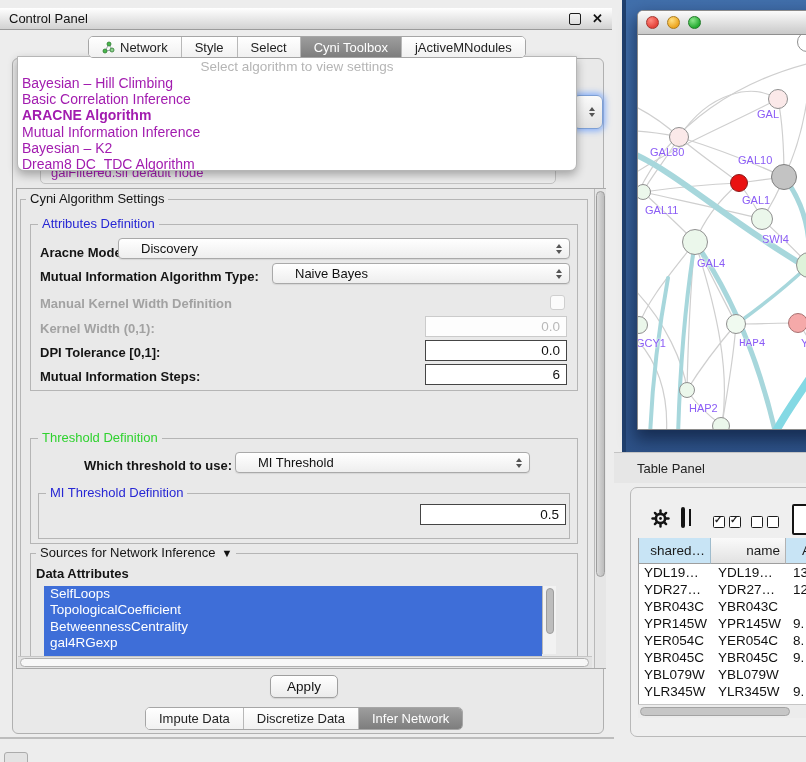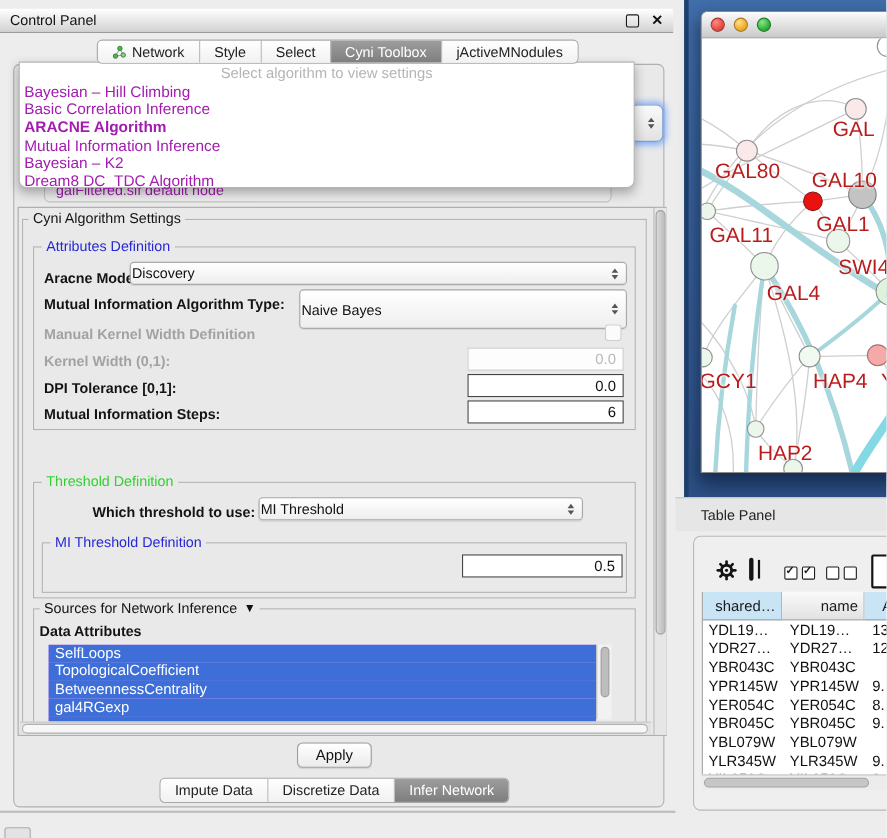--- a/index.html
+++ b/index.html
@@ -31,21 +31,21 @@
     background:#ececec;color:#a21caf;font-size:13px;line-height:20px;padding-left:10px;box-sizing:border-box;z-index:1}
   .frag-combo{left:573px;top:95px;width:28px;height:32px;border:1px solid #7d9fd4;border-radius:6px;
     background:linear-gradient(#fafafa,#e2e2e2);box-shadow:0 0 6px 2px rgba(100,155,255,.75);z-index:2}
   .scrollpane{left:16px;top:188px;width:590px;height:481px;border:1px solid #a9a9a9;background:#e9e9e9;box-sizing:border-box}
   .group{position:absolute;border:1px solid #b5b5b5;box-sizing:border-box}
   .gtitle{position:absolute;background:#e9e9e9;padding:0 4px;font-size:13px;line-height:14px;color:#141414;white-space:nowrap;display:flex;align-items:center}
   .t-blue{color:#2727d4}.t-green{color:#2fd22f}
   .flabel{position:absolute;font-size:13px;font-weight:bold;color:#141414;white-space:nowrap;line-height:14px}
   .flabel.dis{color:#a2a2a2}
   .combo{position:absolute;border:1px solid #a9a9a9;border-radius:4px;background:linear-gradient(#ffffff,#eeeeee);
-    display:flex;align-items:center;padding:0 22px 0 1px;font-size:13px;color:#111;box-sizing:border-box;box-shadow:0 1px 1px rgba(0,0,0,.08)}
+    display:flex;align-items:center;padding:0 22px 0 22px;font-size:13px;color:#111;box-sizing:border-box;box-shadow:0 1px 1px rgba(0,0,0,.08)}
   .combo-arrows{position:absolute;right:7px;top:50%;transform:translateY(-50%);display:flex;flex-direction:column;gap:2px}
   .combo-arrows i{display:block;width:0;height:0;border-left:3.5px solid transparent;border-right:3.5px solid transparent}
   .combo-arrows i.up{border-bottom:4px solid #555}
   .combo-arrows i.dn{border-top:4px solid #555}
   .field{position:absolute;background:#fff;border:1.5px solid #454545;display:flex;align-items:center;
     justify-content:flex-end;padding:0 6px;font-size:13.5px;color:#111;box-sizing:border-box}
   .field.dis{border:1px solid #cbcbcb;color:#b9b9b9;background:#fdfdfd}
   .chk{position:absolute;width:13px;height:13px;border:1px solid #cfcfcf;border-radius:3px;background:#fbfbfb}
   .tri-r::after{content:"▶";font-size:12px;color:#111;margin-left:8px}
   .tri-d::after{content:"▼";font-size:11px;color:#111;margin-left:6px}
@@ -65,21 +65,21 @@
   .netwin{left:637px;top:10px;width:200px;height:420px;background:#fff;border:1px solid #8a8a8a;
     border-radius:6px 0 0 0;box-shadow:0 8px 16px 2px rgba(4,14,40,.55);box-sizing:border-box;overflow:hidden}
   .netwin-tb{height:23px;background:linear-gradient(#fbfbfb,#c9c9c9);border-bottom:1px solid #8f8f8f;
     display:flex;align-items:center;padding-left:8px;gap:8px}
   .tl{width:13px;height:13px;border-radius:50%;box-sizing:border-box}
   .tl.red{background:radial-gradient(circle at 35% 30%,#ff8a80,#e4423a 70%);border:1px solid #a33730}
   .tl.yellow{background:radial-gradient(circle at 35% 30%,#ffe082,#eda51f 70%);border:1px solid #ab7a1c}
   .tl.green{background:radial-gradient(circle at 35% 30%,#8ce68c,#25ab31 70%);border:1px solid #1f7a27}
   .net-content{position:relative;width:100%;height:396px;background:#fff;overflow:hidden}
   .net-node{position:absolute;border:1px solid #8f8f8f;border-radius:50%;box-sizing:border-box}
-  .net-label{position:absolute;font-size:19px;color:#b91c1c;white-space:nowrap;
+  .net-label{position:absolute;font-size:11px;color:#8b5cf6;white-space:nowrap;
     text-shadow:0 0 3px #fff,0 0 3px #fff}
   
   .tp-strip{left:614px;top:452px;width:192px;height:31px;background:#e6e6e6;border-top:1px solid #c4c4c4;
     display:flex;align-items:center;padding-left:23px;font-size:13px;color:#222;box-sizing:border-box}
   .tp-box{left:630px;top:487px;width:190px;height:250px;background:#efefef;border:1px solid #b9b9b9;
     border-radius:7px;box-sizing:border-box}
   .ticon{position:absolute}
   .colicon{width:16px;height:17px;border:2px solid #141414;border-radius:2px;position:relative}
   .colicon::after{content:"";position:absolute;left:6px;top:0;width:2px;height:100%;background:#141414}
   .cb{display:inline-block;width:10px;height:10px;border:1.4px solid #1d1d1d;border-radius:1.5px;position:relative;margin-right:4px;background:#fff}
@@ -172,21 +172,21 @@
   <span class="flabel" style="left:40px;top:246px">Aracne Mode:</span>
   <div class="combo" style="left:118px;top:238px;width:452px;height:21px">
     <span>Discovery</span>
     <span class="combo-arrows">
         <i class="up"></i>
         <i class="dn"></i>
       </span>
   </div>
 
   <span class="flabel" style="left:40px;top:270px">Mutual Information Algorithm Type:</span>
-  <div class="combo" style="left:272px;top:263px;width:298px;height:36px">
+  <div class="combo" style="left:272px;top:263px;width:298px;height:21px">
     <span>Naive Bayes</span>
     <span class="combo-arrows">
         <i class="up"></i>
         <i class="dn"></i>
       </span>
   </div>
 
   <span class="flabel dis" style="left:40px;top:297px">Manual Kernel Width Definition</span>
   <span class="chk" style="left:550px;top:295px"></span>
 
@@ -328,21 +328,21 @@
         <span class="net-label" style="left: 104px; top: 159px;">GAL1</span>
         <div class="net-node" style="left: -3px; top: 149px; width: 16px; height: 16px; background: rgb(235, 247, 235);"></div>
         <span class="net-label" style="left: 7px; top: 169px;">GAL11</span>
         <div class="net-node" style="left: 44px; top: 194px; width: 26px; height: 26px; background: rgb(235, 247, 235);"></div>
         <span class="net-label" style="left: 59px; top: 222px;">GAL4</span>
         <div class="net-node" style="left: 158px; top: 217px; width: 26px; height: 26px; background: rgb(222, 243, 218);"></div>
         <span class="net-label" style="left: 124px; top: 198px;">SWI4</span>
         <div class="net-node" style="left: -8px; top: 281px; width: 18px; height: 18px; background: rgb(235, 247, 235);"></div>
         <span class="net-label" style="left: -2px; top: 302px;">GCY1</span>
         <div class="net-node" style="left: 88px; top: 279px; width: 20px; height: 20px; background: rgb(240, 250, 240);"></div>
-        <span class="net-label" style="left: 101px; top: 302px;">HAP4</span>
+        <span class="net-label" style="left: 101px; top: 302px; font-family: Liberation Mono, monospace;">HAP4</span>
         <div class="net-node" style="left: 150px; top: 278px; width: 20px; height: 20px; background: rgb(245, 169, 169); border-color: rgb(168, 114, 114);"></div>
         <span class="net-label" style="left: 163px; top: 302px;">Y</span>
         <div class="net-node" style="left: 41px; top: 347px; width: 16px; height: 16px; background: rgb(235, 247, 235);"></div>
         <span class="net-label" style="left: 51px; top: 367px;">HAP2</span>
         <div class="net-node" style="left: 74px; top: 382px; width: 18px; height: 18px; background: rgb(235, 247, 235);"></div>
       </div>
   </div>
 
   <div class="abs tp-strip">
     <span>Table Panel</span>

